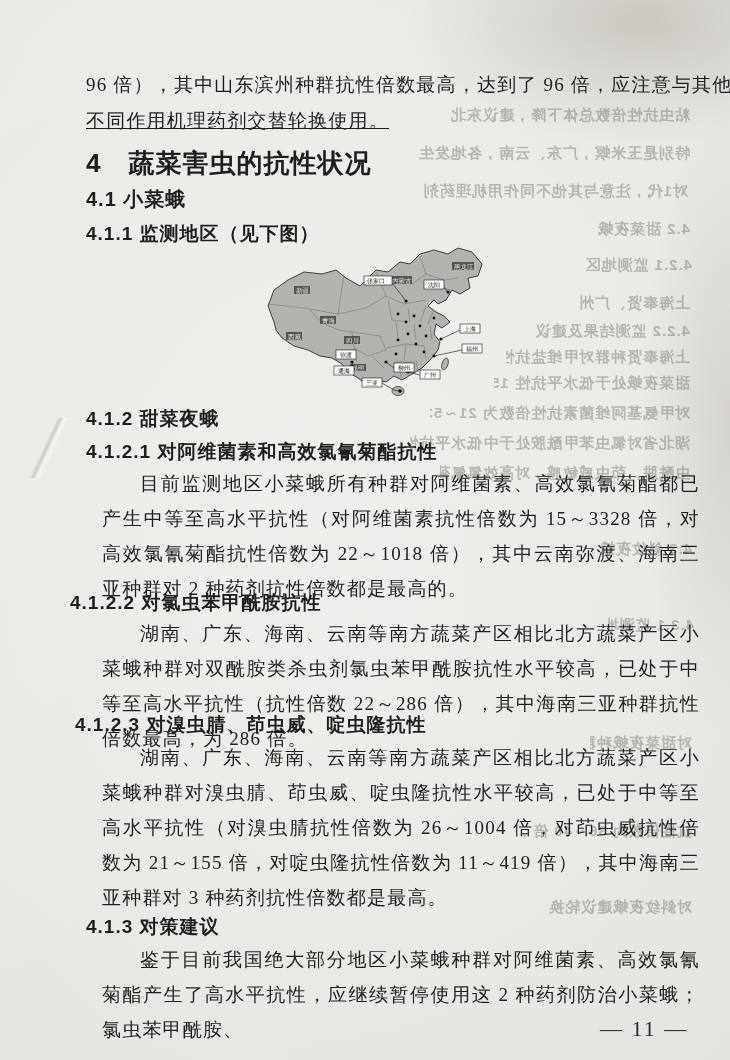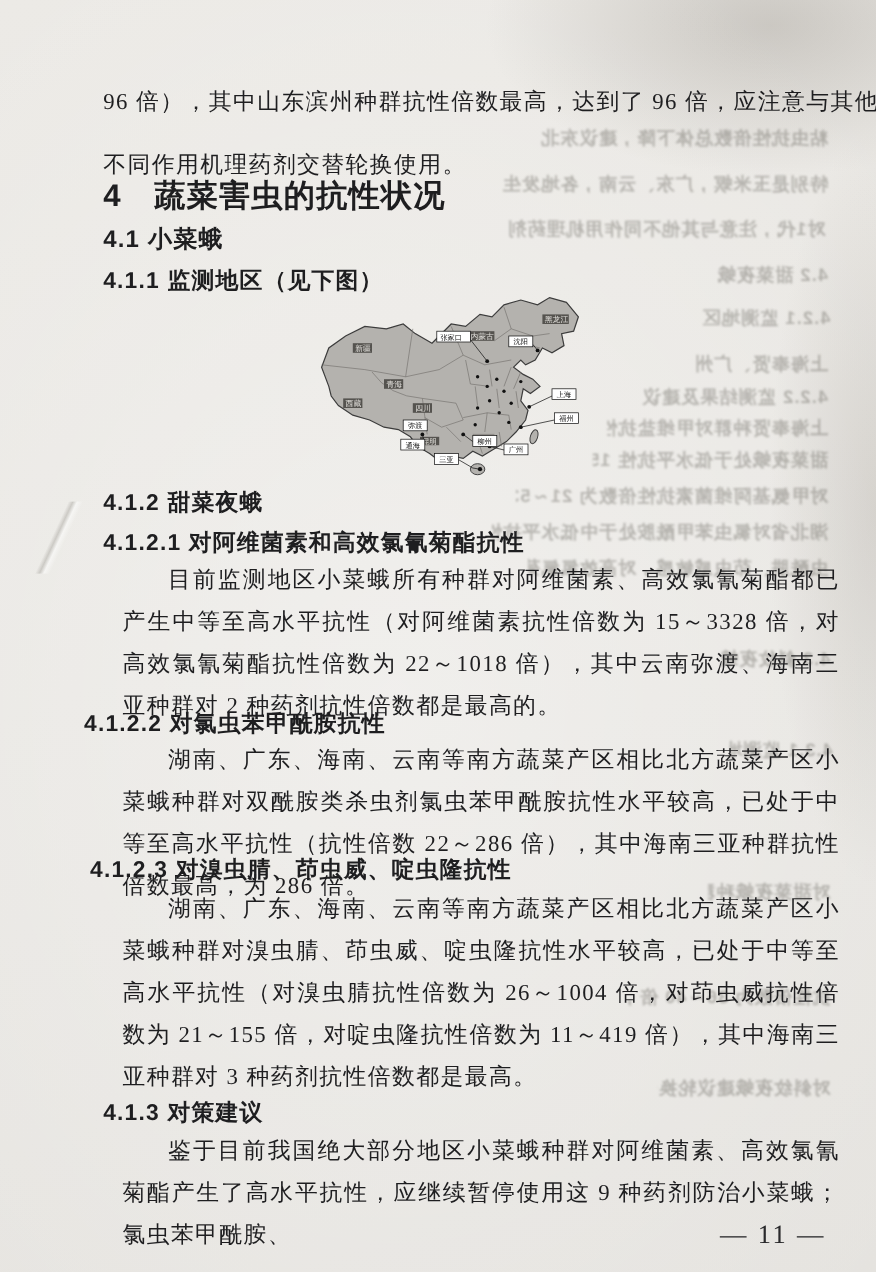--- a/index.html
+++ b/index.html
@@ -51,21 +51,21 @@
   <div class="bleed" style="top:404px;left:430px;width:260px;">对甲氨基阿维菌素抗性倍数为 21～53 倍</div>
   <div class="bleed" style="top:434px;left:410px;width:280px;">湖北省对氯虫苯甲酰胺处于中低水平抗性</div>
   <div class="bleed" style="top:464px;left:440px;width:250px;">虫酰肼、茚虫威敏感，对高效氯氰菊酯</div>
   <div class="bleed" style="top:540px;left:600px;width:92px;">4.3 斜纹夜蛾</div>
   <div class="bleed" style="top:616px;left:608px;width:86px;">4.3.1 监测地区</div>
   <div class="bleed" style="top:734px;left:590px;width:102px;">对甜菜夜蛾种群抗性</div>
   <div class="bleed" style="top:822px;left:520px;width:172px;">抗性倍数为 36～40 倍，鉴于连续多年监测</div>
   <div class="bleed" style="top:898px;left:548px;width:144px;">对斜纹夜蛾建议轮换使用药剂</div>
 
   <div class="abs bodyline" style="top:72px;left:86px;">96 倍），其中山东滨州种群抗性倍数最高，达到了 96 倍，应注意与其他</div>
-  <div class="abs bodyline" style="top:124px;left:86px;">不同作用机理药剂交替轮换使用。</div>
+  <div class="abs bodyline" style="top:108px;left:86px;text-decoration:underline;">不同作用机理药剂交替轮换使用。</div>
 
   <div class="abs h1" style="top:146px;left:86px;">4　蔬菜害虫的抗性状况</div>
   <div class="abs h2" style="top:186px;left:86px;">4.1 小菜蛾</div>
   <div class="abs h3" style="top:221px;left:86px;">4.1.1 监测地区（见下图）</div>
 
   <div class="abs mapbox">
     <svg width="268" height="160" viewBox="0 0 252 160">
 
       <path d="M 26,78 L 20,62 L 26,46 L 40,36 L 56,28 L 74,30 L 88,26 L 98,34 L 112,42 L 118,36 L 128,26 L 140,28 L 152,18 L 162,20 L 172,10 L 186,6 L 200,10 L 210,4 L 224,8 L 234,20 L 230,32 L 220,34 L 222,44 L 212,50 L 204,46 L 198,56 L 190,60 L 186,56 L 180,62 L 188,68 L 196,72 L 202,78 L 194,84 L 188,80 L 186,90 L 192,98 L 190,106 L 182,116 L 174,124 L 164,130 L 154,136 L 146,132 L 138,138 L 128,136 L 118,140 L 110,134 L 100,128 L 94,120 L 84,114 L 72,112 L 60,106 L 46,102 L 34,94 L 28,86 Z" fill="#b4b2ae" stroke="#3c3c3c" stroke-width="1"></path>
 
@@ -170,17 +170,17 @@
   <div class="abs h3" style="top:439px;left:86px;">4.1.2.1 对阿维菌素和高效氯氰菊酯抗性</div>
   <div class="abs para" style="top:466px;">目前监测地区小菜蛾所有种群对阿维菌素、高效氯氰菊酯都已产生中等至高水平抗性（对阿维菌素抗性倍数为 15～3328 倍，对高效氯氰菊酯抗性倍数为 22～1018 倍），其中云南弥渡、海南三亚种群对 2 种药剂抗性倍数都是最高的。</div>
 
   <div class="abs h3" style="top:590px;left:70px;">4.1.2.2 对氯虫苯甲酰胺抗性</div>
   <div class="abs para" style="top:616px;">湖南、广东、海南、云南等南方蔬菜产区相比北方蔬菜产区小菜蛾种群对双酰胺类杀虫剂氯虫苯甲酰胺抗性水平较高，已处于中等至高水平抗性（抗性倍数 22～286 倍），其中海南三亚种群抗性倍数最高，为 286 倍。</div>
 
   <div class="abs h3" style="top:712px;left:75px;text-align:center;">4.1.2.3 对溴虫腈、茚虫威、啶虫隆抗性</div>
   <div class="abs para" style="top:740px;">湖南、广东、海南、云南等南方蔬菜产区相比北方蔬菜产区小菜蛾种群对溴虫腈、茚虫威、啶虫隆抗性水平较高，已处于中等至高水平抗性（对溴虫腈抗性倍数为 26～1004 倍，对茚虫威抗性倍数为 21～155 倍，对啶虫隆抗性倍数为 11～419 倍），其中海南三亚种群对 3 种药剂抗性倍数都是最高。</div>
 
   <div class="abs h3" style="top:914px;left:86px;">4.1.3 对策建议</div>
-  <div class="abs para" style="top:942px;">鉴于目前我国绝大部分地区小菜蛾种群对阿维菌素、高效氯氰菊酯产生了高水平抗性，应继续暂停使用这 9 种药剂防治小菜蛾；氯虫苯甲酰胺、</div>
+  <div class="abs para" style="top:942px;">鉴于目前我国绝大部分地区小菜蛾种群对阿维菌素、高效氯氰菊酯产生了高水平抗性，应继续暂停使用这 2 种药剂防治小菜蛾；氯虫苯甲酰胺、</div>
 
   <div class="abs pagenum" style="top:1016px;left:600px;">— 11 —</div>
 
 </div>
 
 </body></html>

